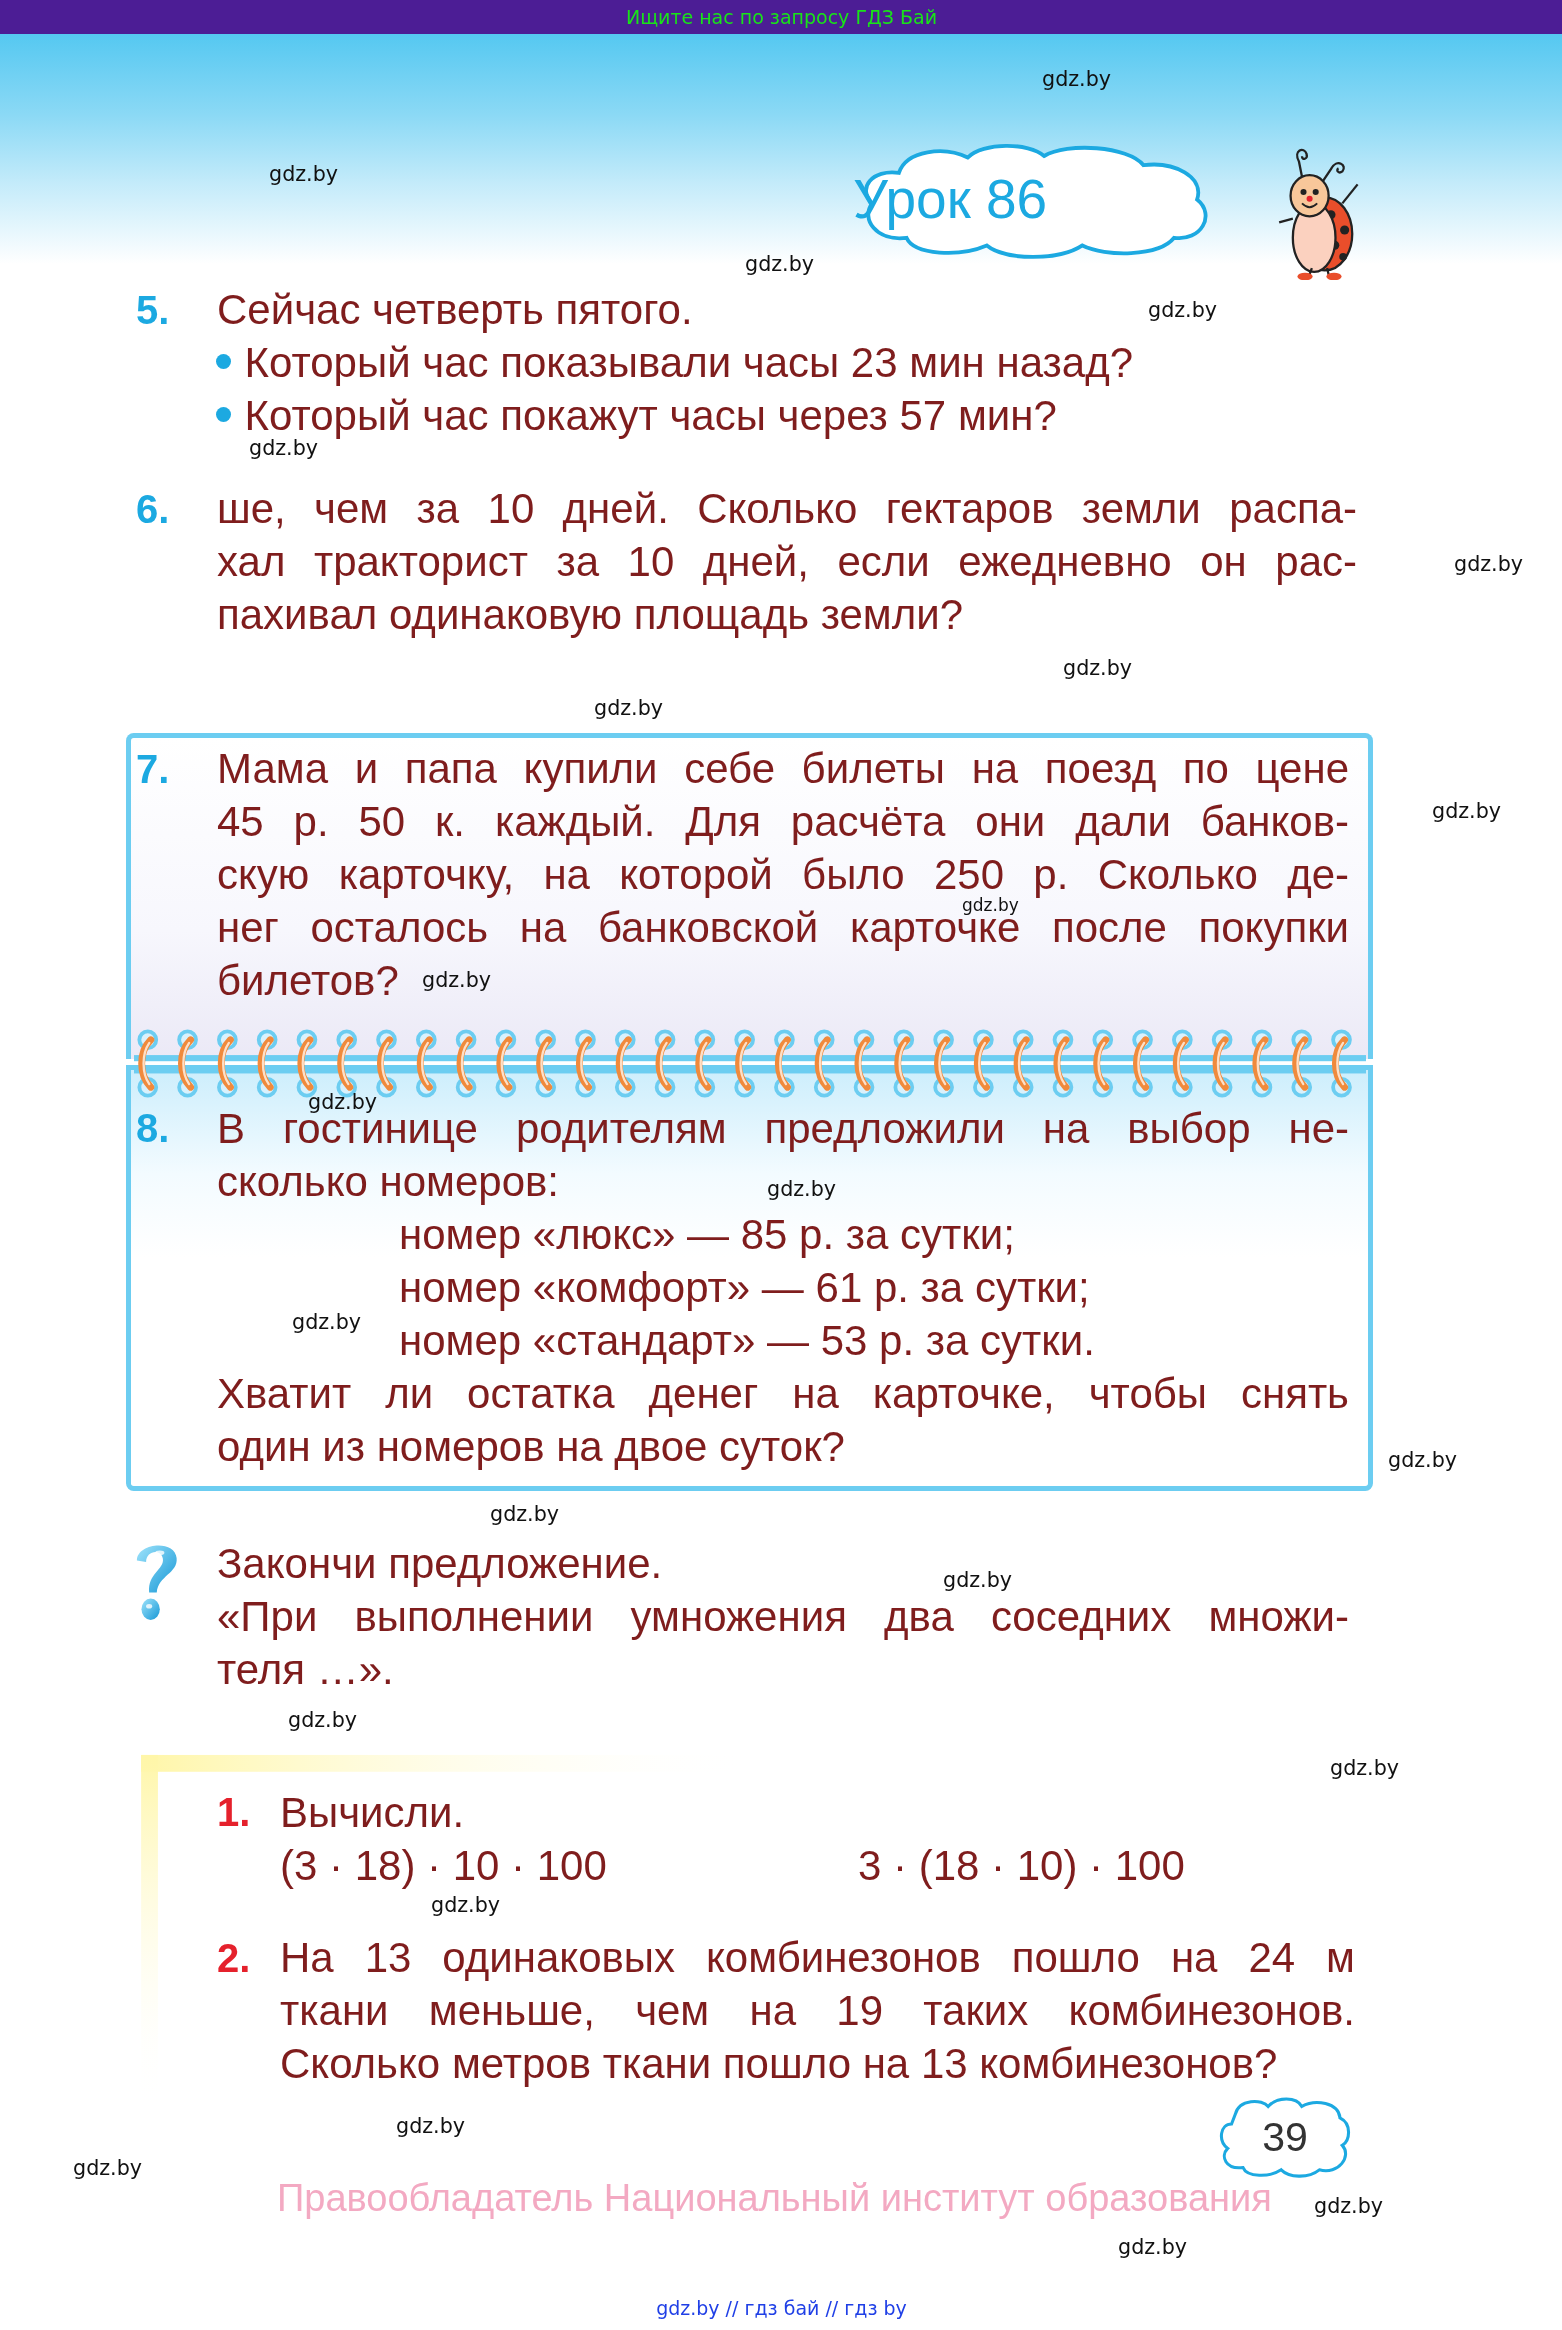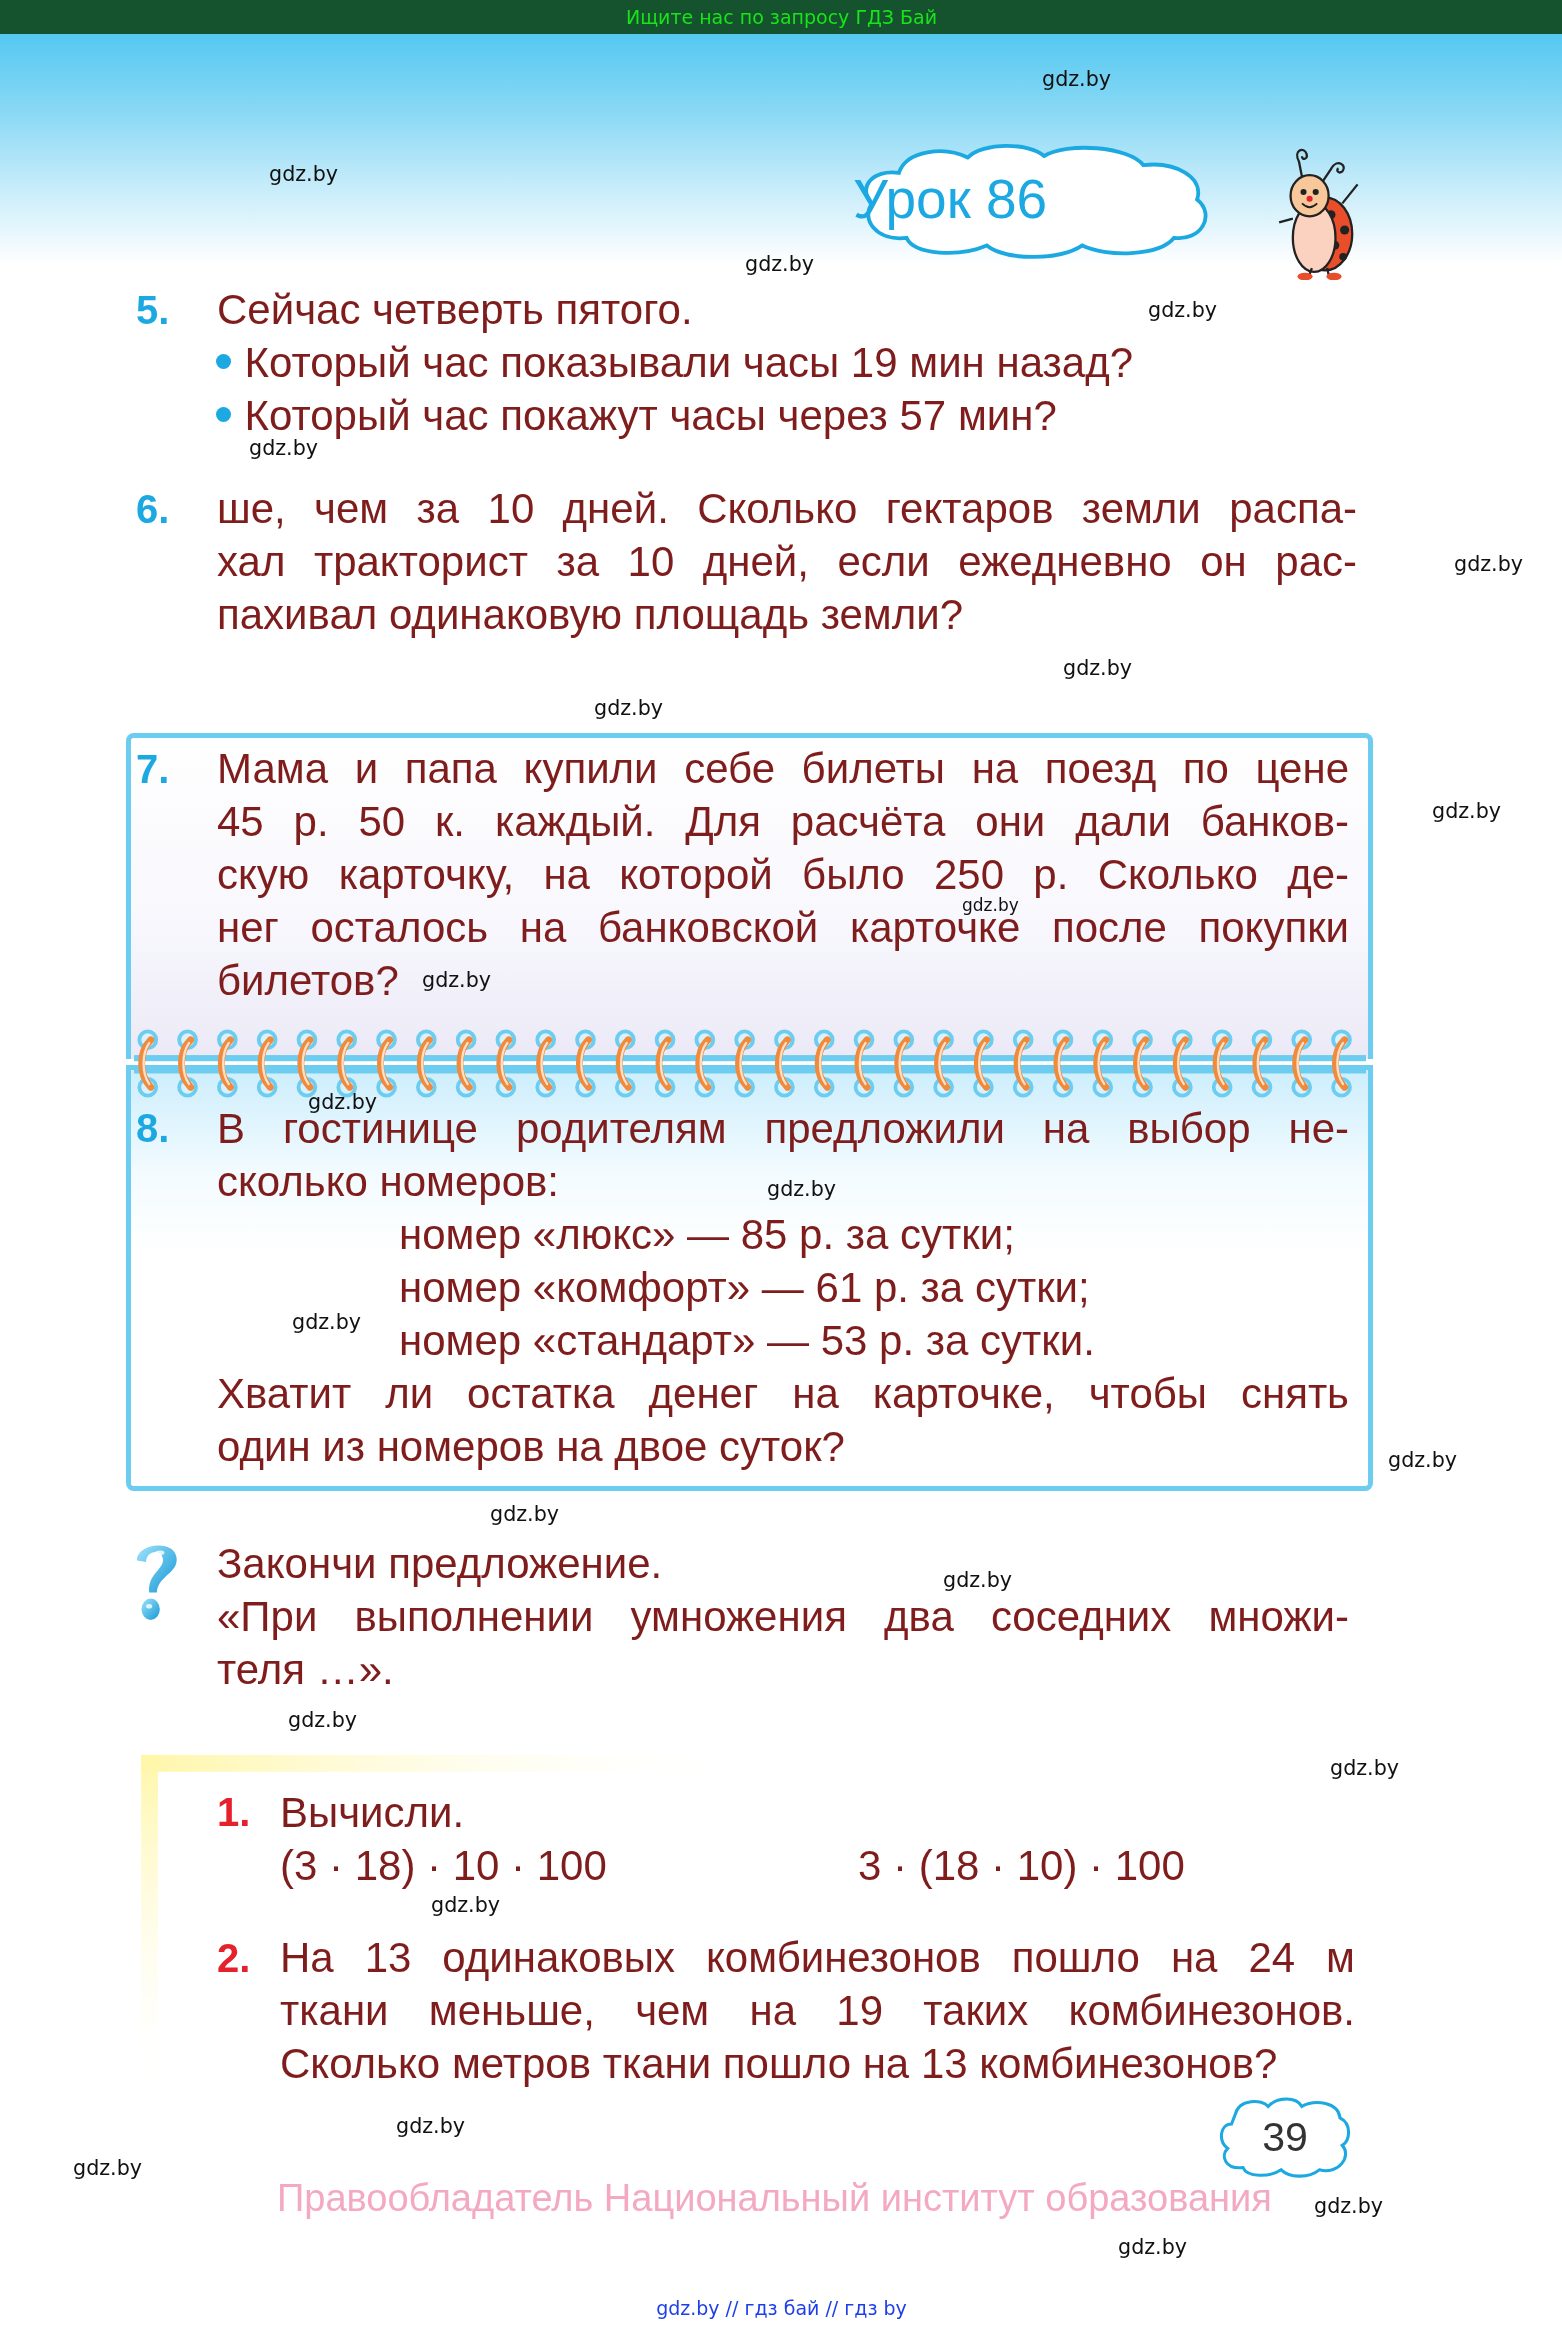--- a/index.html
+++ b/index.html
@@ -4,21 +4,21 @@
 <style>
   html, body { margin: 0; padding: 0; }
   body {
     width: 1563px; height: 2330px; position: relative; overflow: hidden;
     background: #ffffff;
     font-family: "Liberation Sans", sans-serif;
     color: #2b2b2b;
   }
   .top-banner {
     position: absolute; left: 0; top: 0; width: 1563px; height: 34px;
-    background: #14532d; text-align: center;
+    background: #4c1d95; text-align: center;
     font-family: "DejaVu Sans", sans-serif; font-size: 19px; line-height: 34px;
     color: #19e319;
   }
   .sky {
     position: absolute; left: 0; top: 34px; width: 1563px; height: 230px;
     background: linear-gradient(to bottom, #55c8f1 0%, #8bd9f5 35%, #c4ebfa 65%, #ffffff 100%);
   }
   .wm {
     position: absolute; font-family: "DejaVu Sans", sans-serif; font-size: 20.7px;
     color: #111; white-space: nowrap; z-index: 20;
@@ -107,21 +107,21 @@
       <circle cx="60" cy="65" r="4" fill="#222"></circle>
     <circle cx="52" cy="74" r="4" fill="#e5212c"></circle>
     <path d="M42,80 Q52,90 62,80" fill="none" stroke="#222" stroke-width="2.5"></path>
   </svg>
 </div>
 
 <div class="num" style="left:136px; top:288px;">5.</div>
 <div class="task" style="left:217px; top:283px;">
   <div class="line">Сейчас четверть пятого.</div>
   <div class="line" style="margin-left:-1.5px;">
-    <span class="bullet"></span><span>Который час показывали часы 19 мин назад?</span>
+    <span class="bullet"></span><span>Который час показывали часы 23 мин назад?</span>
   </div>
   <div class="line" style="margin-left:-1.5px;">
     <span class="bullet"></span><span>Который час покажут часы через 57 мин?</span>
   </div>
 </div>
 
 <div class="num" style="left:136px; top:487px;">6.</div>
 <div class="task" style="left:217px; top:482px; width:1140px;">
   <div class="line justify">ше, чем за 10 дней. Сколько гектаров земли распа-</div>
   <div class="line justify">хал тракторист за 10 дней, если ежедневно он рас-</div>

